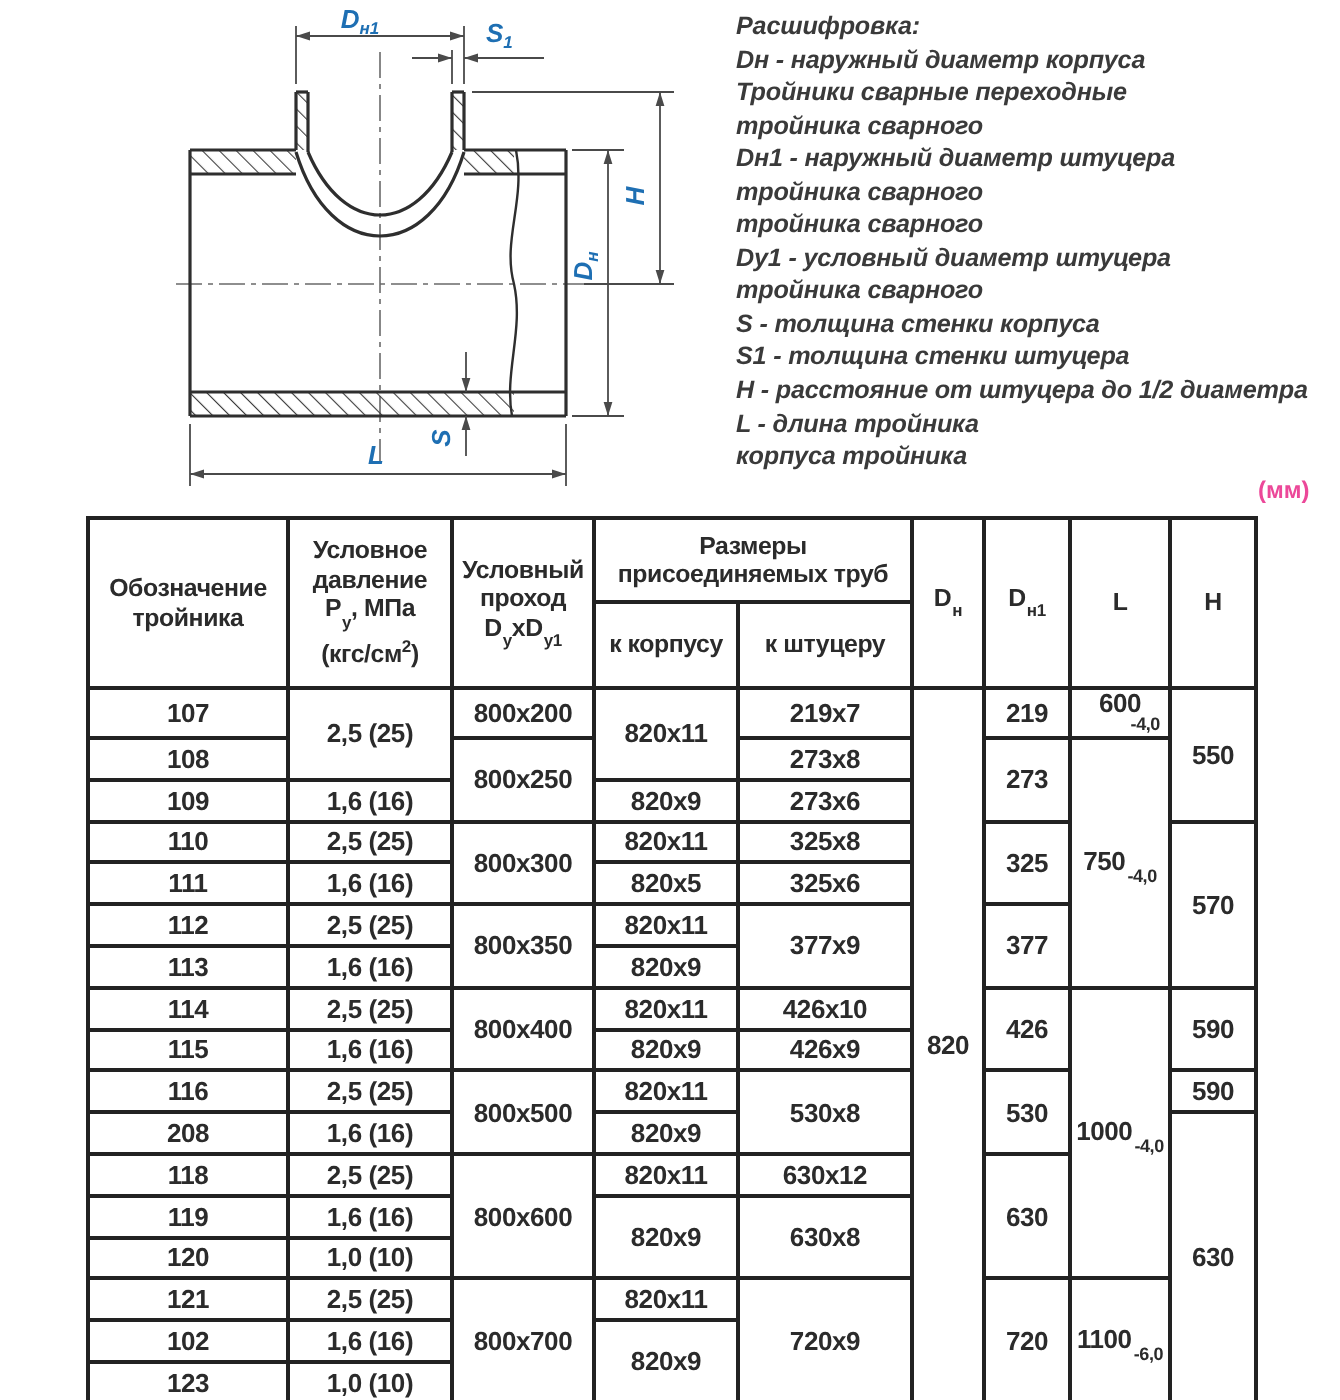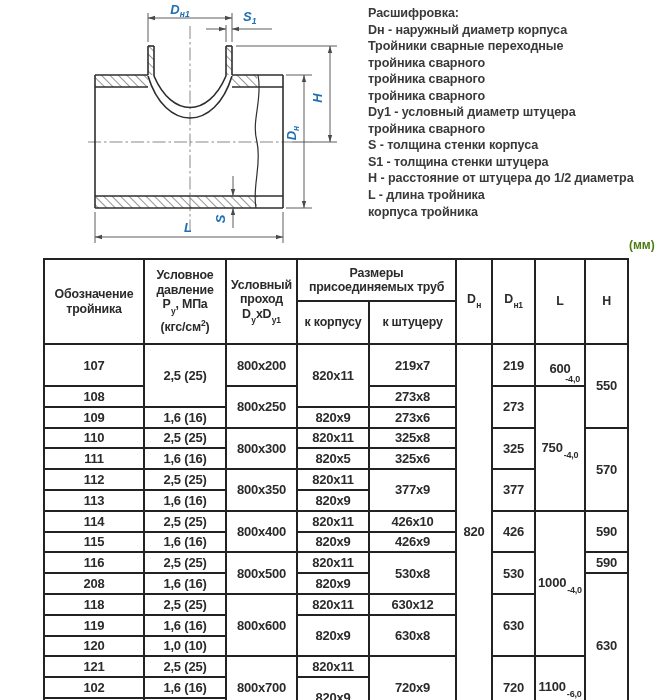--- a/index.html
+++ b/index.html
@@ -5,40 +5,40 @@
   * { margin:0; padding:0; box-sizing:border-box; }
   body { background:#fff; font-family:"Liberation Sans", sans-serif; }
   .page { position:relative; width:670px; height:700px; background:#ffffff; overflow:hidden; color:#2e2e2e; }
 
   
   .draw { position:absolute; left:0; top:0; }
   .dim-label { fill:#1e6fb3; font-style:italic; font-weight:bold; font-size:13px; font-family:"Liberation Sans",sans-serif; }
   .dim-label .ss { font-size:8.5px; }
 
   
-  .legend { position:absolute; left:368px; top:5px; width:296px; font-size:12.6px; font-weight:700; line-height:16.55px; color:#3a3a3a; letter-spacing:-0.1px; }
+  .legend { position:absolute; left:368px; top:5px; width:296px; font-size:12.6px; font-weight:700; line-height:16.55px; color:#3a3a3a; letter-spacing:-0.1px;font-style:italic; }
 
   
-  .units { position:absolute; left:629px; top:238px; font-size:12px; font-weight:700; color:#4d7c0f; }
+  .units { position:absolute; left:629px; top:238px; font-size:12px; font-weight:700; color:#ec4899; }
 
   
   table.spec { position:absolute; left:43px; top:258px; width:584px; border-collapse:collapse; table-layout:fixed; }
   table.spec th, table.spec td {
     border:2px solid #222; text-align:center; vertical-align:middle;
     font-size:13px; font-weight:700; color:#2b2b2b; padding:0; letter-spacing:-0.2px;
   }
   table.spec th { font-size:12.4px; line-height:14.5px; font-weight:700; }
   tr.h1 th { height:42px; }
   tr.h2 th { height:43px; }
   table.spec td { height:20.8px; }
   sub { font-size:8.5px; position:relative; top:2px; margin-left:0.5px; }
   sup { font-size:8.5px; }
   td sub.tol { font-size:9px; top:3px; margin-left:1px; }
   td.l-top { vertical-align:top; }
-  td.l-top .main { display:block; line-height:12px; padding-top:18px; }
+  td.l-top .main { display:block; line-height:12px; padding-top:1px; }
   td.l-top sub.tol { display:block; text-align:right; padding-right:4px; top:-1px; }
 </style>
 </head>
 <body>
 
 <div class="page">
 
   <svg class="draw" width="350" height="255" viewBox="0 0 350 255" xmlns="http://www.w3.org/2000/svg">
     <defs>
       <pattern id="hatch" width="6" height="6" patternUnits="userSpaceOnUse" patternTransform="rotate(-45)">
@@ -129,20 +129,21 @@
     <text class="dim-label" x="296" y="133" text-anchor="middle" transform="rotate(-90 296 133)"><tspan>D</tspan><tspan class="ss" dy="3">н</tspan></text>
     <text class="dim-label" x="225" y="219" text-anchor="middle" transform="rotate(-90 225 219)">S</text>
     <text class="dim-label" x="188" y="232" text-anchor="middle">L</text>
   </svg>
 
   <div class="legend">
     <div>Расшифровка:</div>
     <div>Dн - наружный диаметр корпуса</div>
     <div>Тройники сварные переходные</div>
     <div>тройника сварного</div>
+    <div>Dн1 - наружный диаметр штуцера</div>
     <div>тройника сварного</div>
     <div>тройника сварного</div>
     <div>Dу1 - условный диаметр штуцера</div>
     <div>тройника сварного</div>
     <div>S - толщина стенки корпуса</div>
     <div>S1 - толщина стенки штуцера</div>
     <div>H - расстояние от штуцера до 1/2 диаметра</div>
     <div>L - длина тройника</div>
     <div>корпуса тройника</div>
   </div>

